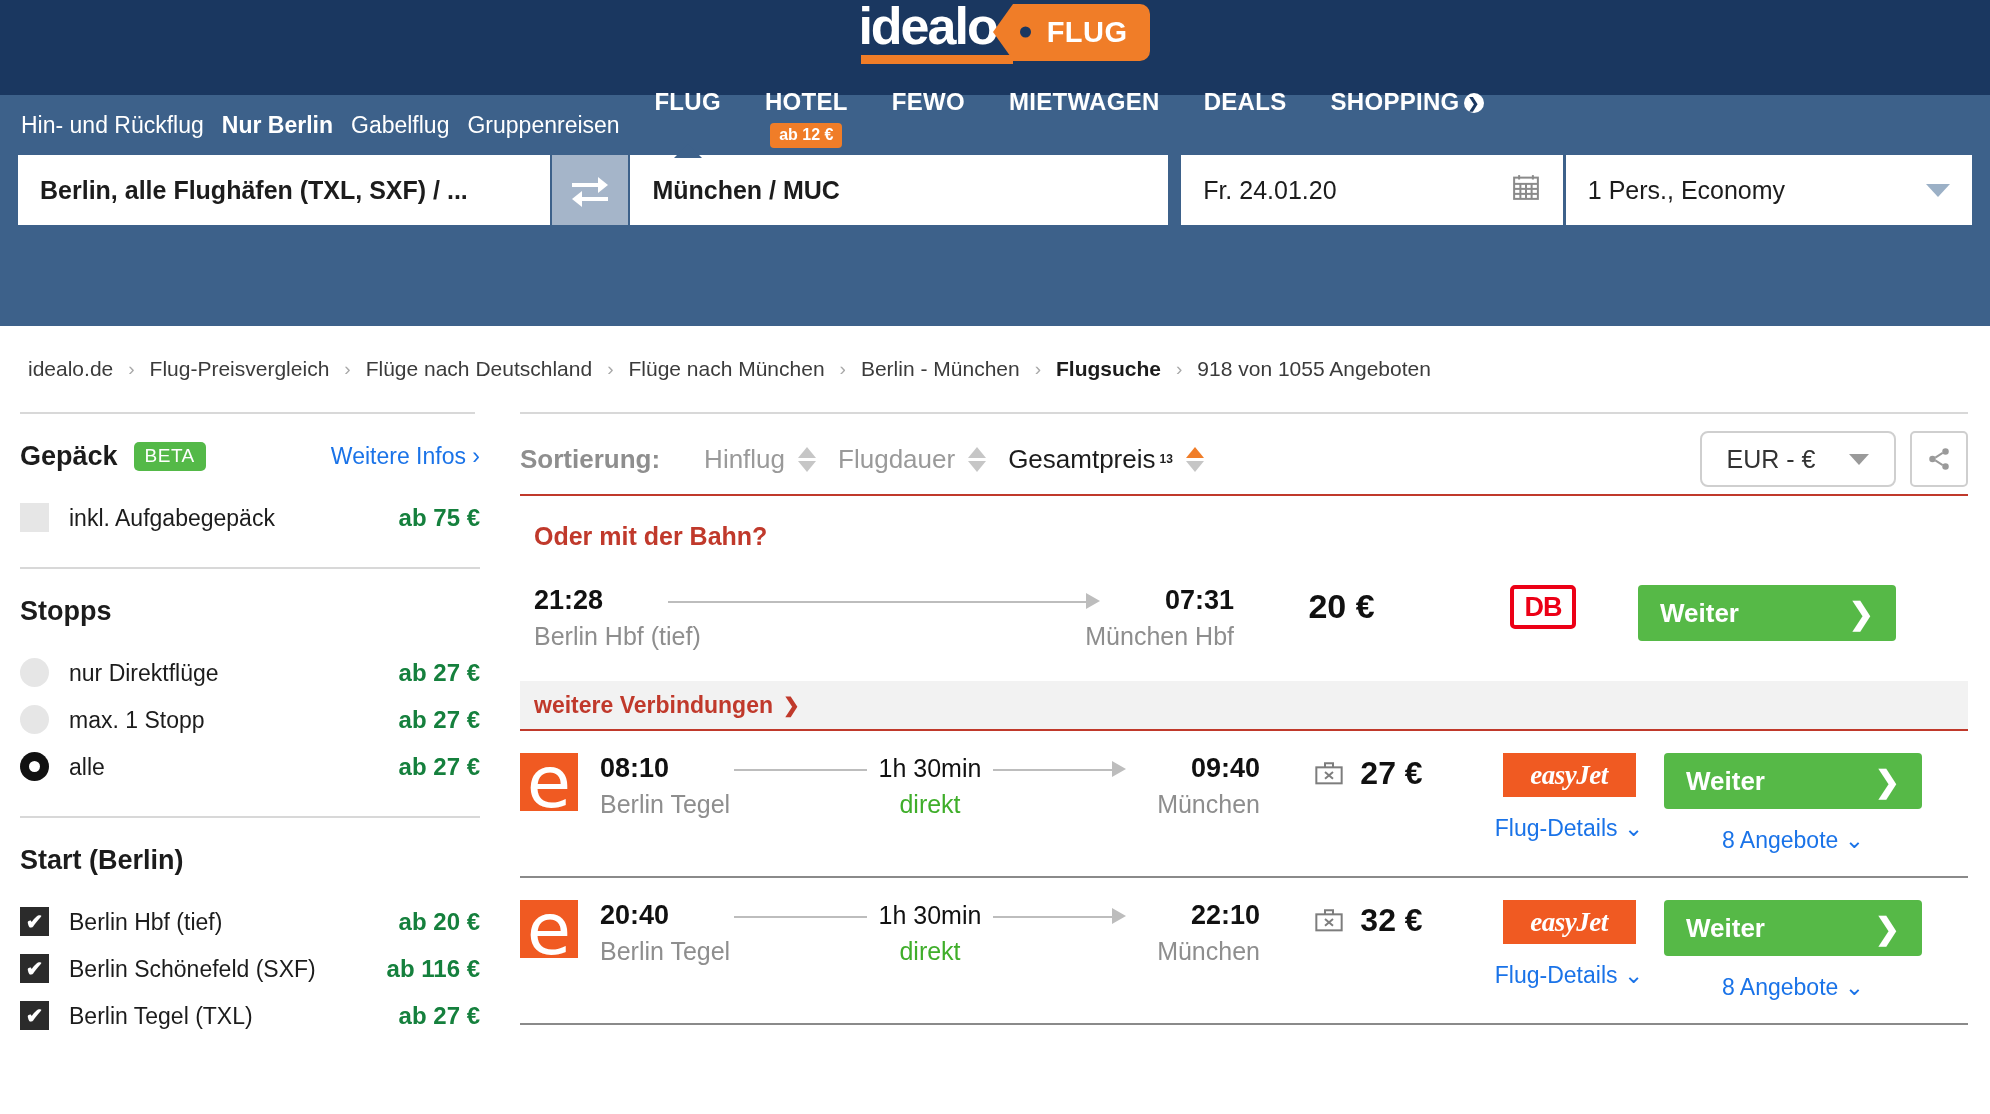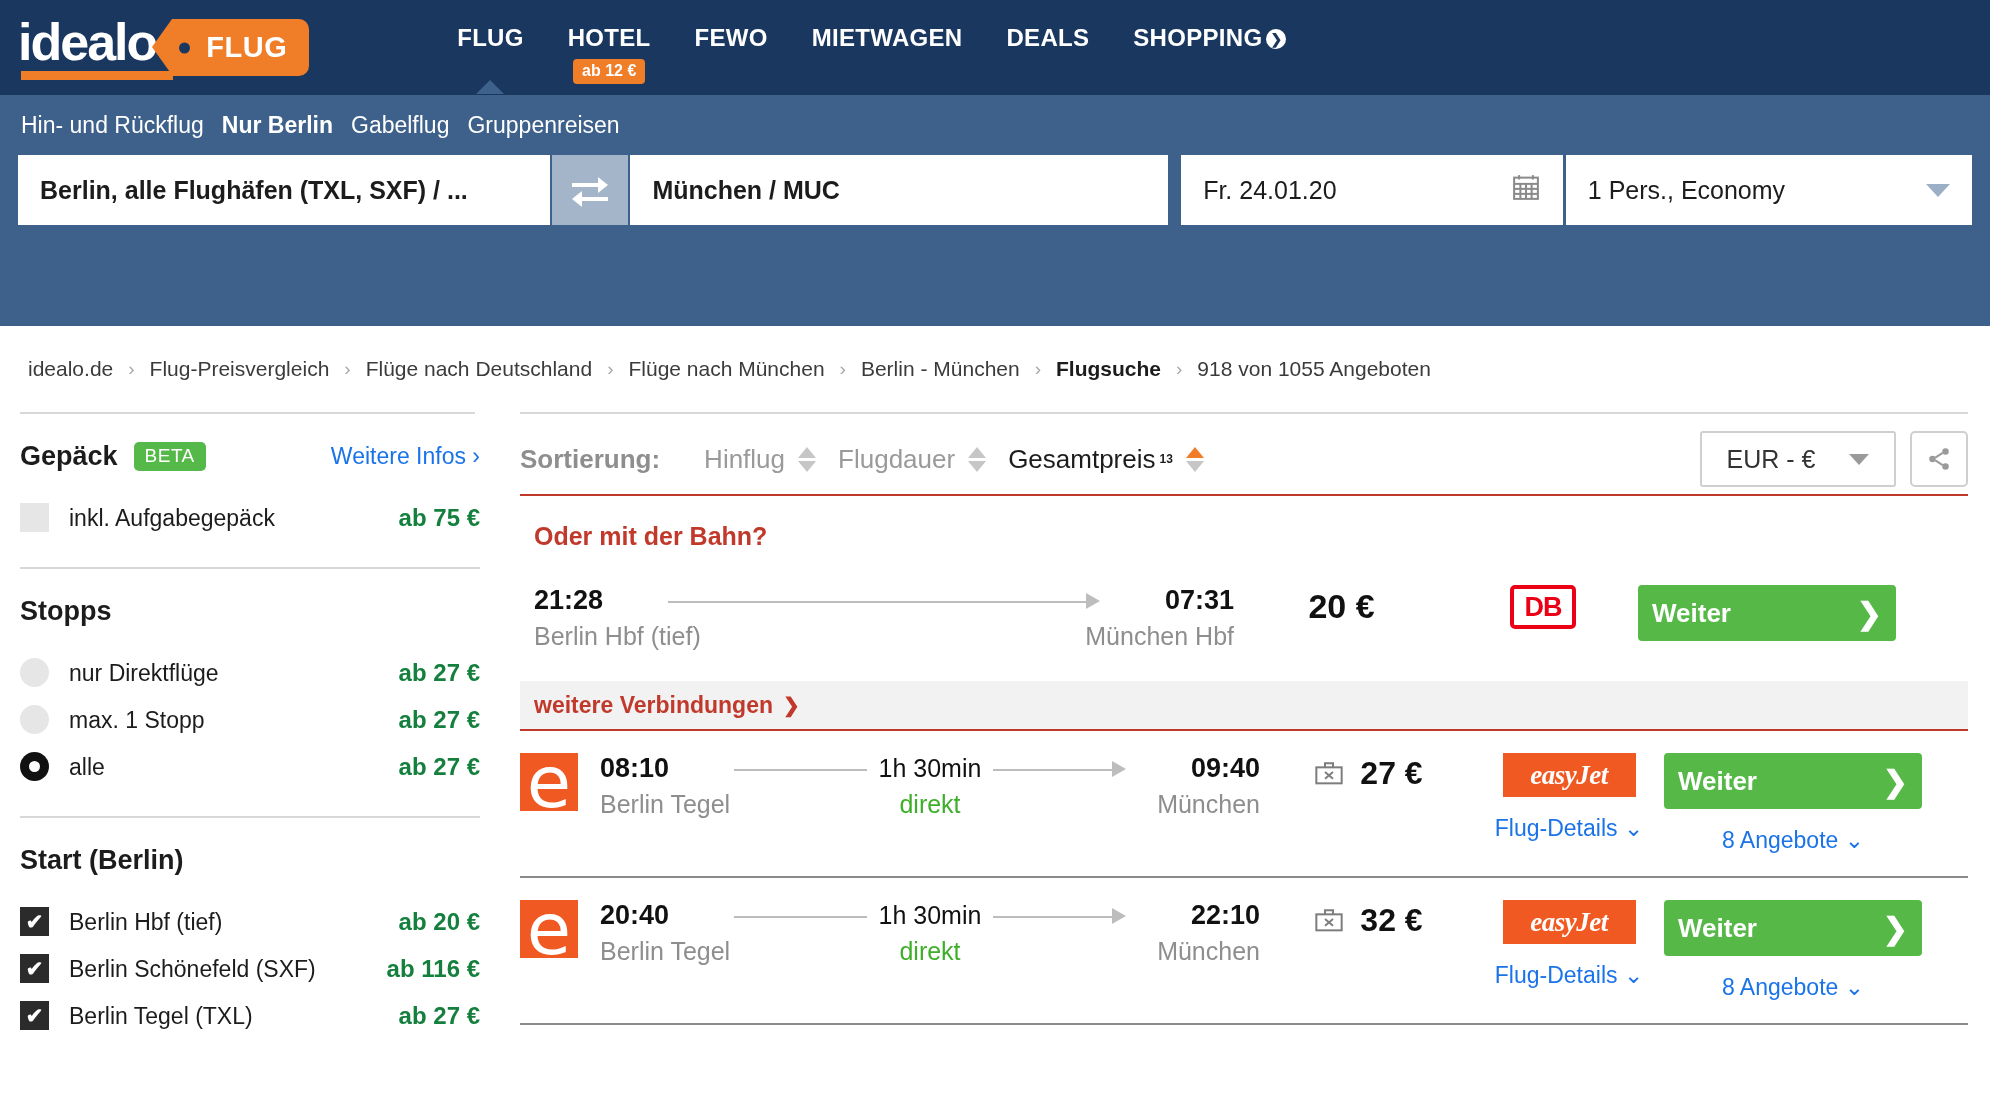--- a/index.html
+++ b/index.html
@@ -10,20 +10,21 @@
     overflow: hidden;
   }
 
   
   .header {
     position: relative;
     height: 95px;
     background: #1a3760;
     display: flex;
     align-items: center;
+    flex-direction: column;
   }
   .logo-wrap {
     display: flex; align-items: center;
     margin-left: 18px;
   }
   .logo-text {
     position: relative;
     font-size: 52px;
     font-weight: 700;
     color: #ffffff;
@@ -348,21 +349,21 @@
     width: 0; height: 0;
     border-left: 9px solid transparent;
     border-right: 9px solid transparent;
     border-top: 11px solid #c6c6c6;
   }
   .arr-up.on { border-bottom-color: #f07d28; }
   .currency-wrap { margin-left: auto; display: flex; gap: 14px; }
   .currency {
     width: 196px; height: 56px;
     border: 2px solid #cfcfcf;
-    border-radius: 3px;
+    border-radius: 8px;
     display: flex;
     align-items: center;
     justify-content: center;
     gap: 34px;
     font-size: 25px;
     color: #333333;
   }
   .currency .caret {
     width: 0; height: 0;
     border-left: 10px solid transparent;
@@ -524,21 +525,21 @@
     display: flex;
     flex-direction: column;
     align-items: center;
   }
   .weiter-btn {
     width: 258px; height: 56px;
     background: #56b947;
     border-radius: 4px;
     display: flex;
     align-items: center;
-    padding: 0 14px;
+    padding: 0 22px;
     color: #ffffff;
     font-size: 26px;
     font-weight: 700;
     cursor: pointer;
   }
   .weiter-btn .chev { margin-left: auto; font-size: 30px; font-weight: 700; }
 
   .moreconn {
     background: #f2f2f2;
     height: 48px;

